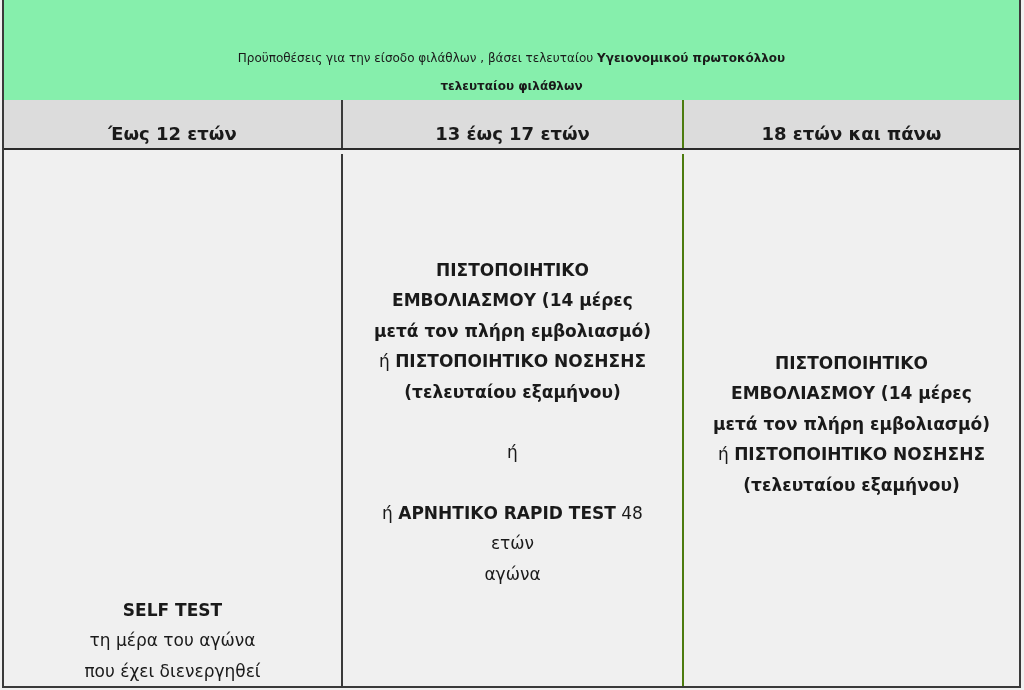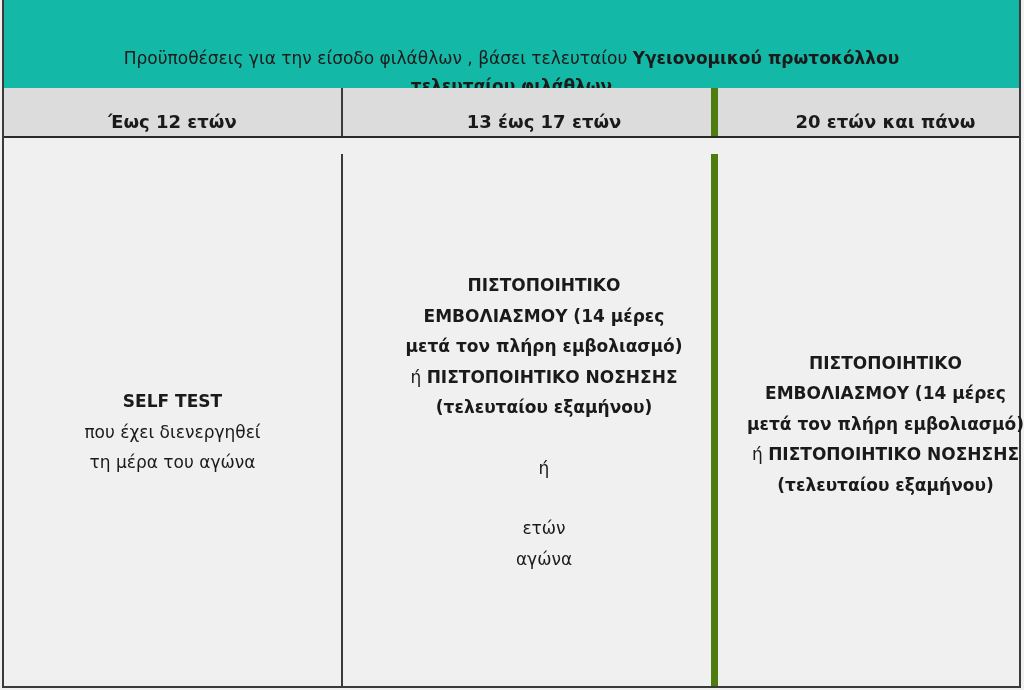--- a/index.html
+++ b/index.html
@@ -22,33 +22,33 @@
       border-right: 2px solid #3a3a3a;
       border-bottom: 2px solid #3a3a3a;
       box-sizing: border-box;
     }
     .title-band {
       position: absolute;
       left: 0;
       top: 0;
       width: 100%;
       height: 104px;
-      background: #14b8a6;
+      background: #86efac;
       border-bottom: 2px solid #2a2a2a;
       box-sizing: border-box;
       text-align: center;
-      font-size: 17px;
+      font-size: 12px;
       line-height: 28px;
       padding-top: 44px;
     }
     .title-band b { font-weight: bold; }
     .header-row {
       position: absolute;
       left: 0;
-      top: 88px;
+      top: 100px;
       width: 100%;
       height: 50px;
       background: #dcdcdc;
       border-bottom: 2px solid #2a2a2a;
       box-sizing: border-box;
       display: flex;
     }
     .header-cell {
       flex: 0 0 auto;
       height: 100%;
@@ -75,59 +75,60 @@
       display: flex;
       flex-direction: column;
       align-items: center;
       justify-content: center;
       text-align: center;
       font-size: 17px;
       line-height: 30.5px;
       box-sizing: border-box;
     }
     .col1 { width: 339px; border-right: 2px solid #3a3a3a; }
-    .col2 { width: 341px; border-right: 7px solid #4d7c0f; margin-left: 34px; }
+    .col2 { width: 341px; border-right: 2px solid #4d7c0f; }
     .col3 { width: 335px; }
     .b { font-weight: bold; }
     .gap { height: 30px; }
     .line { display: block; white-space: nowrap; }
   </style>
 </head>
 <body>
 
 <div class="frame">
 
   <div class="title-band">
     <span>Προϋποθέσεις για την είσοδο φιλάθλων , βάσει τελευταίου </span><b>Υγειονομικού πρωτοκόλλου</b><br>
     <b>τελευταίου φιλάθλων</b>
   </div>
 
   <div class="header-row">
     <div class="header-cell col1">Έως 12 ετών</div>
     <div class="header-cell col2">13 έως 17 ετών</div>
-    <div class="header-cell col3">20 ετών και πάνω</div>
+    <div class="header-cell col3">18 ετών και πάνω</div>
   </div>
 
   <div class="body-row">
 
-    <div class="body-cell col1" style="padding-top:24px;">
+    <div class="body-cell col1" style="padding-top:24px;justify-content:flex-end;">
       <span class="line b">SELF TEST</span>
+      <span class="line">τη μέρα του αγώνα</span>
       <span class="line">που έχει διενεργηθεί</span>
-      <span class="line">τη μέρα του αγώνα</span>
     </div>
 
     <div class="body-cell col2" style="padding-top:4px;">
       <span class="line b">ΠΙΣΤΟΠΟΙΗΤΙΚΟ</span>
       <span class="line b">ΕΜΒΟΛΙΑΣΜΟΥ (14 μέρες</span>
       <span class="line b">μετά τον πλήρη εμβολιασμό)</span>
       <span class="line"><span>ή </span><b>ΠΙΣΤΟΠΟΙΗΤΙΚΟ ΝΟΣΗΣΗΣ</b></span>
       <span class="line b">(τελευταίου εξαμήνου)</span>
       <span class="gap"></span>
       <span class="line">ή</span>
       <span class="gap"></span>
+      <span class="line"><span>ή </span><b>ΑΡΝΗΤΙΚΟ RAPID TEST</b><span> 48</span></span>
       <span class="line">ετών</span>
       <span class="line">αγώνα</span>
     </div>
 
     <div class="body-cell col3" style="padding-top:8px;">
       <span class="line b">ΠΙΣΤΟΠΟΙΗΤΙΚΟ</span>
       <span class="line b">ΕΜΒΟΛΙΑΣΜΟΥ (14 μέρες</span>
       <span class="line b">μετά τον πλήρη εμβολιασμό)</span>
       <span class="line"><span>ή </span><b>ΠΙΣΤΟΠΟΙΗΤΙΚΟ ΝΟΣΗΣΗΣ</b></span>
       <span class="line b">(τελευταίου εξαμήνου)</span>

